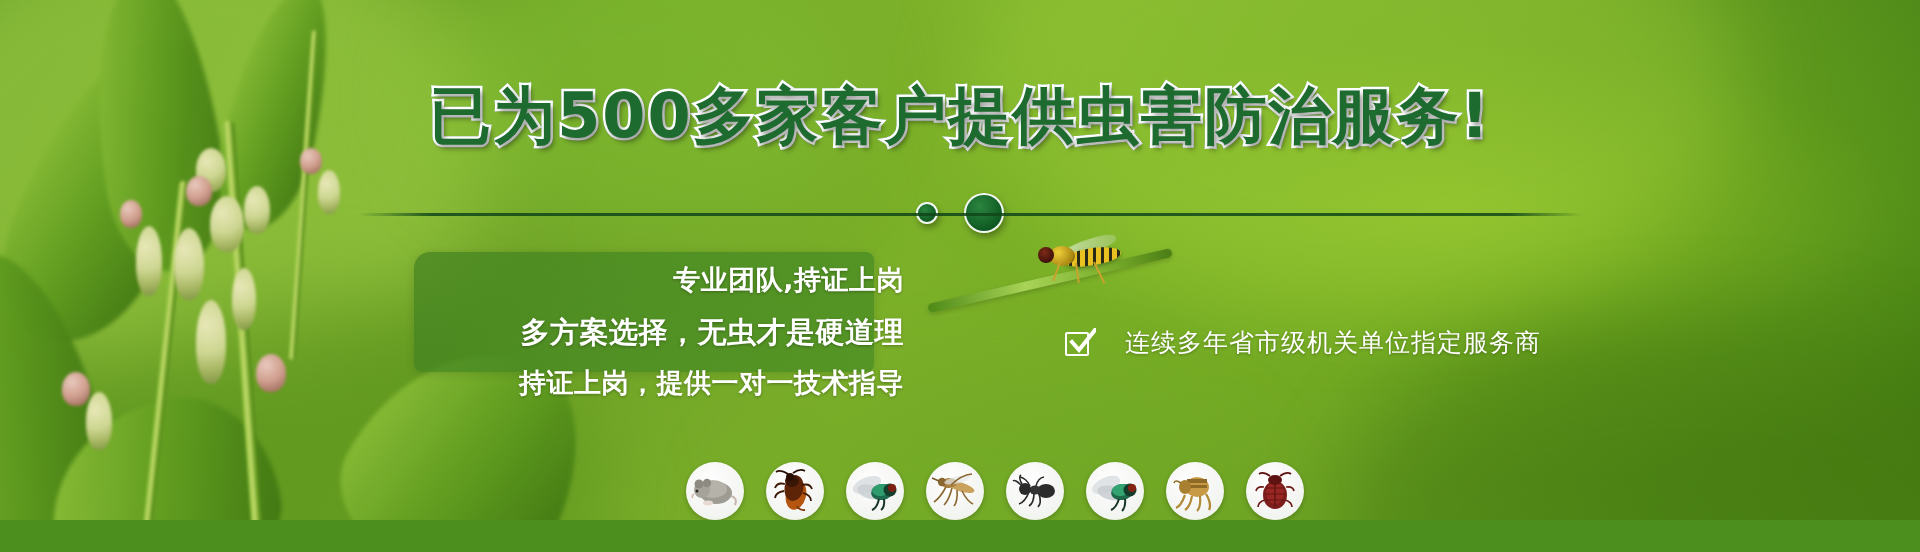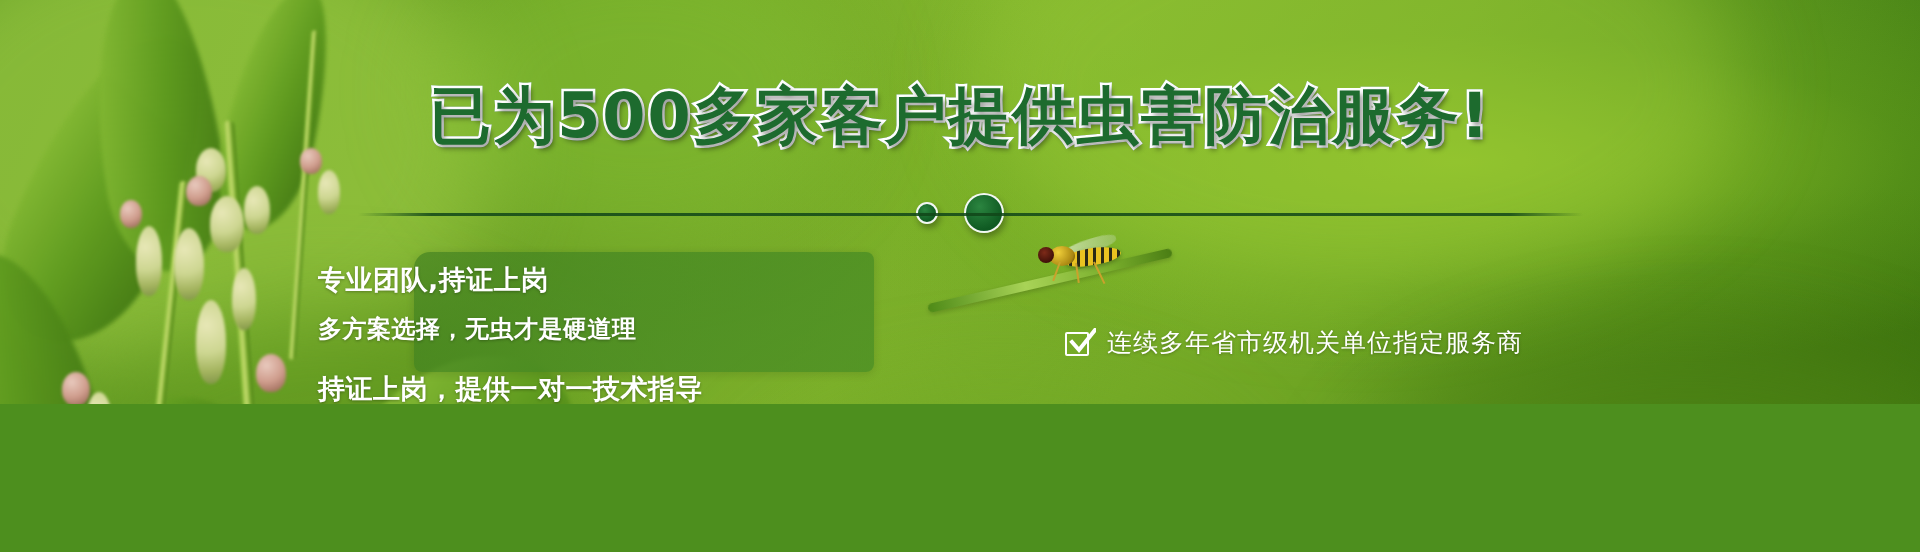--- a/index.html
+++ b/index.html
@@ -6,21 +6,21 @@
   html,body { width:1920px; height:552px; overflow:hidden; }
   body {
     font-family:"Liberation Sans", sans-serif;
     background:#4d8f1e;
     position:relative;
   }
 
   
   #banner {
     position:absolute; inset:0;
-    width:1920px; height:404px;
+    width:1920px; height:520px;
     overflow:hidden;
     background:
       radial-gradient(ellipse 52% 70% at 76% 40%, rgba(150,200,40,0.75) 0%, rgba(120,180,30,0.25) 45%, rgba(90,150,20,0) 75%),
       radial-gradient(ellipse 40% 60% at 96% 88%, rgba(60,110,10,0.55) 0%, rgba(60,110,10,0) 70%),
       radial-gradient(ellipse 55% 90% at 10% 55%, rgba(100,150,35,0.55) 0%, rgba(70,120,25,0.1) 70%, rgba(70,120,25,0) 100%),
       linear-gradient(115deg,#5f9a22 0%, #71a827 22%, #82b62c 48%, #6fa524 70%, #518c1a 88%, #3f7a12 100%);
   }
   
   .blob { position:absolute; border-radius:50%; filter:blur(42px); pointer-events:none; }
   .b1 { left:-120px; top:-90px;  width:620px; height:470px; background:rgba(168,214,74,.55); }
@@ -89,28 +89,28 @@
   }
 
   
   #panel {
     position:absolute; left:414px; top:252px; width:460px; height:120px;
     background:linear-gradient(135deg,rgba(58,122,30,.62) 0%, rgba(68,135,34,.72) 45%, rgba(74,142,36,.78) 100%);
     border-radius:16px 8px 8px 8px;
     box-shadow:0 2px 10px rgba(0,0,0,.12);
   }
   #panel-text {
-    position:absolute; left:318px; top:262px; width:560px;
-    z-index:4;
+    position:absolute; left:344px; top:262px; width:560px;
+    text-align:right; z-index:4;
     color:#fff; font-weight:bold;
     font-family:"DejaVu Sans","Liberation Sans",sans-serif;
     text-shadow:0 1px 3px rgba(0,0,0,.3);
   }
   #panel-text .l1 { font-size:27px; letter-spacing:.5px; margin-bottom:15px; }
-  #panel-text .l2 { font-size:24px; letter-spacing:.5px; margin-bottom:26px; }
+  #panel-text .l2 { font-size:29px; letter-spacing:.5px; margin-bottom:12px; }
   #panel-text .l3 { font-size:27px; letter-spacing:.5px; }
 
   
   #fly { position:absolute; left:1035px; top:240px; width:120px; height:56px; }
   #fly .stem {
     position:absolute; left:-110px; top:36px; width:250px; height:9px;
     background:linear-gradient(90deg,#4e8a17,#a8d357 40%,#78ad2b 75%,#4a7d14);
     border-radius:5px; transform:rotate(-13deg); filter:blur(.7px);
     box-shadow:0 2px 5px rgba(0,0,0,.18);
   }
@@ -140,21 +140,21 @@
   #fly .leg {
     position:absolute; width:2px; height:20px; background:#caa22c;
     transform-origin:top center;
   }
   #fly .lg1 { left:24px; top:22px; transform:rotate(20deg); }
   #fly .lg2 { left:40px; top:23px; transform:rotate(-8deg); }
   #fly .lg3 { left:58px; top:22px; transform:rotate(-26deg); height:24px; }
 
   
   #bullets { position:absolute; left:1065px; top:326px; }
-  .bullet { display:flex; align-items:center; gap:14px; margin-bottom:26px; }
+  .bullet { display:flex; align-items:center; gap:32px; margin-bottom:26px; }
   .cbox { width:28px; height:28px; position:relative; flex:0 0 auto; }
   .cbox .sq {
     position:absolute; left:0; top:3px; width:24px; height:24px;
     border:2px solid #fff; border-radius:2px;
   }
   .cbox .tick {
     position:absolute; left:3px; top:-1px; width:28px; height:28px;
   }
   .bullet .txt {
     color:#fff; font-size:25px; letter-spacing:1px;

